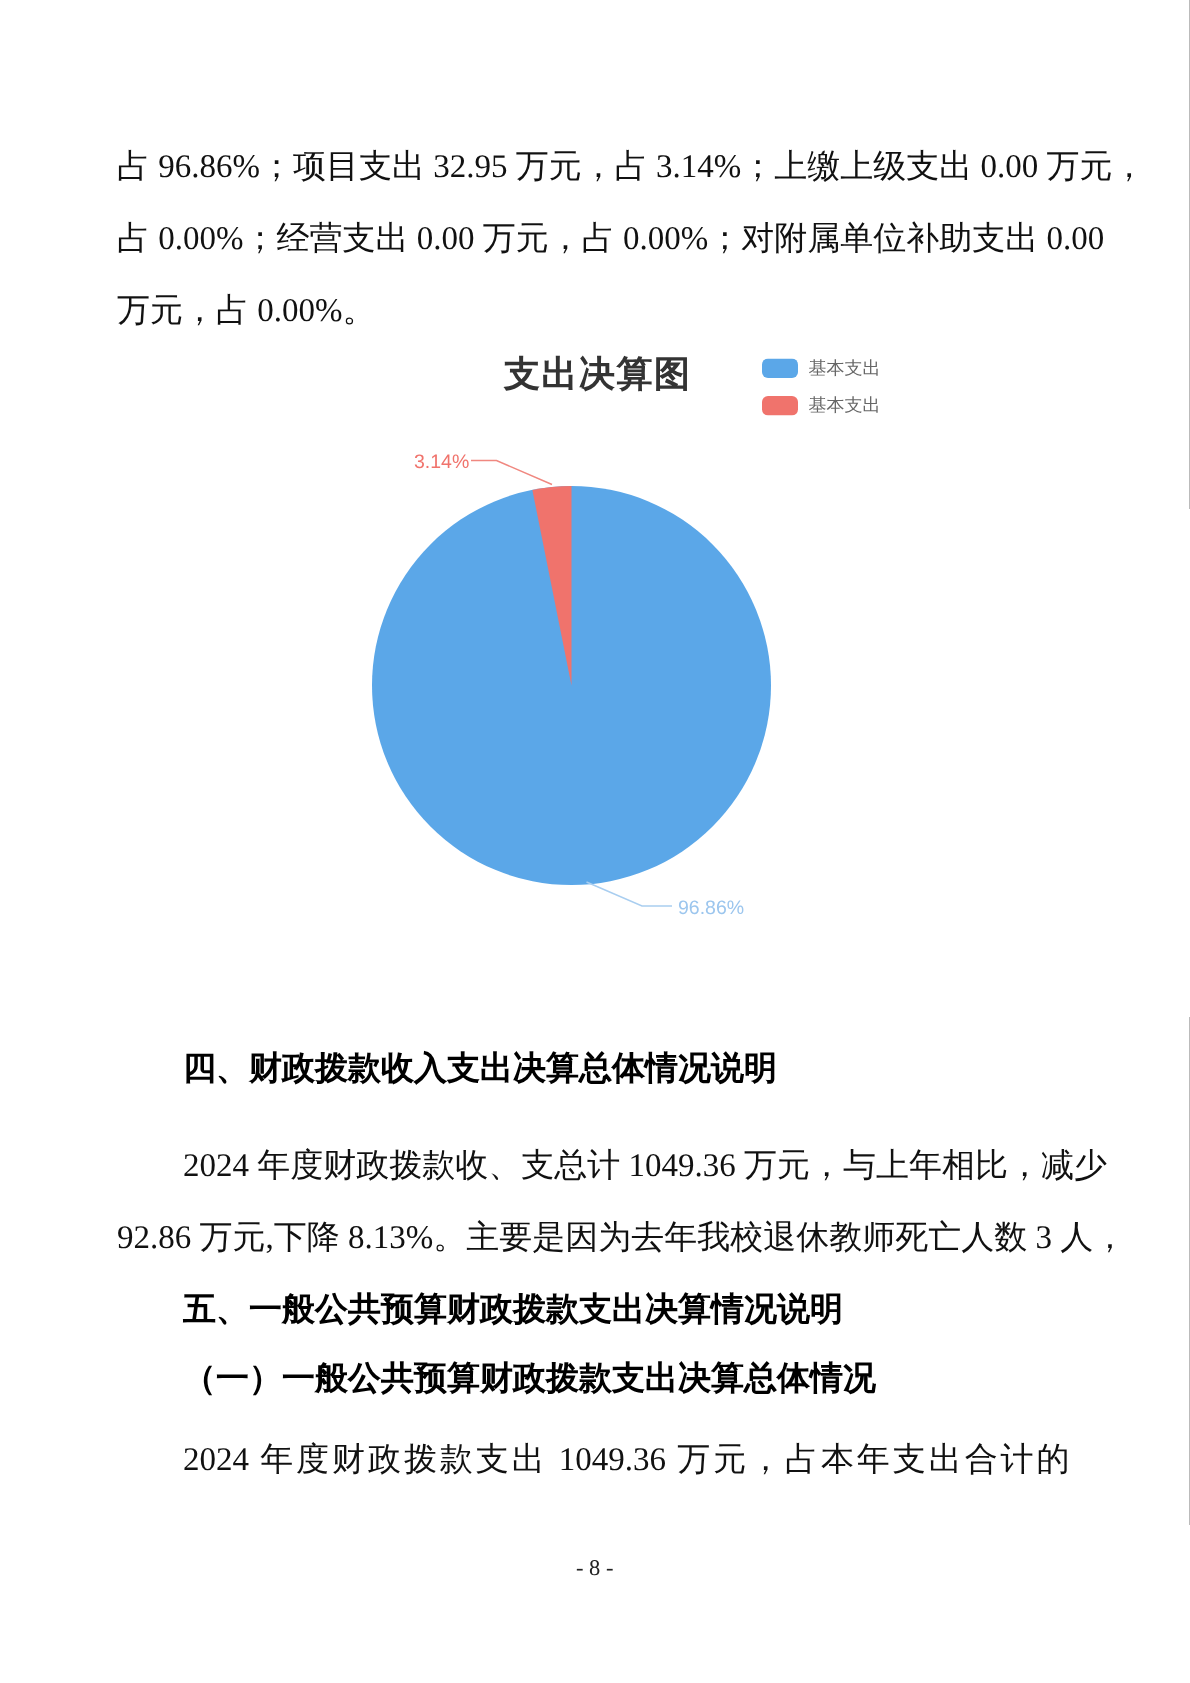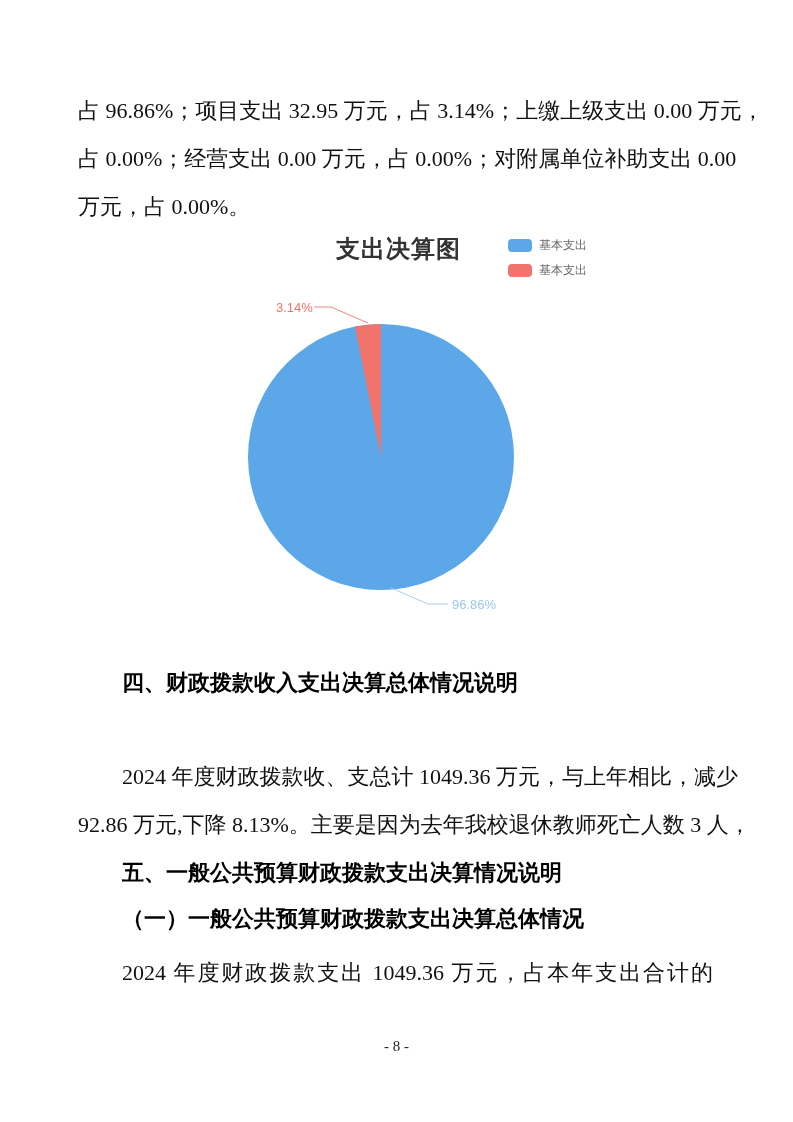--- a/index.html
+++ b/index.html
@@ -108,21 +108,21 @@
 
   <svg class="pie-svg" width="340" height="345" viewBox="0 0 340 345">
     <circle cx="156" cy="175" r="133" fill="#5BA7E8"></circle>
     <path d="M 156 175 L 129.9 44.6 A 133 133 0 0 1 156 42 Z" fill="#F0736C"></path>
     <polyline points="89,25 106,25 143,41" fill="none" stroke-width="1" stroke="#F08880"></polyline>
     <text class="pie-label" x="51" y="30" text-anchor="start" fill="#F0736C">3.14%</text>
     <polyline points="166,306 203,322 223,322" fill="none" stroke-width="1" stroke="#A9CEF0"></polyline>
     <text class="pie-label" x="227" y="327" text-anchor="start" fill="#9CC6EE">96.86%</text>
   </svg>
 
-  <div class="heading" style="top:668px;">四、财政拨款收入支出决算总体情况说明</div>
+  <div class="heading" style="top:697px;">四、财政拨款收入支出决算总体情况说明</div>
   <div class="textcol" style="top:753px;">
     <div class="line indent">2024 年度财政拨款收、支总计 1049.36 万元，与上年相比，减少</div>
     <div class="line">92.86 万元,下降 8.13%。主要是因为去年我校退休教师死亡人数 3 人，</div>
   </div>
 
   <div class="heading" style="top:904px;">（一）一般公共预算财政拨款支出决算总体情况</div>
   <div class="heading" style="top:858px;">五、一般公共预算财政拨款支出决算情况说明</div>
   <div class="textcol" style="top:949px;">
     <div class="line indent">2024 年度财政拨款支出 1049.36 万元，占本年支出合计的</div>
   </div>

